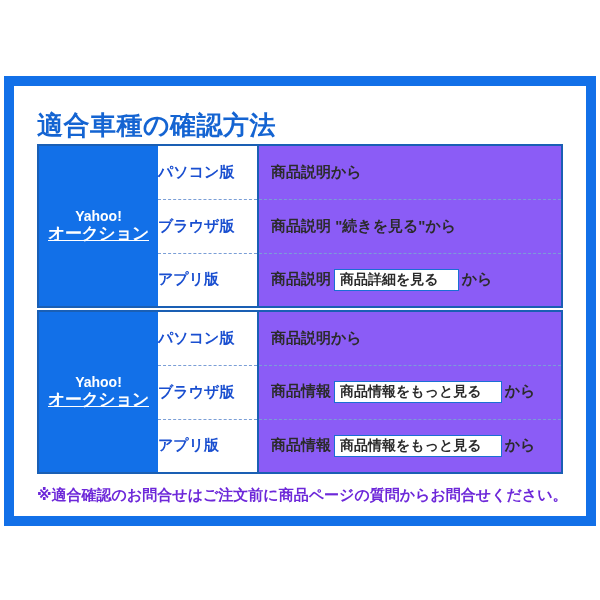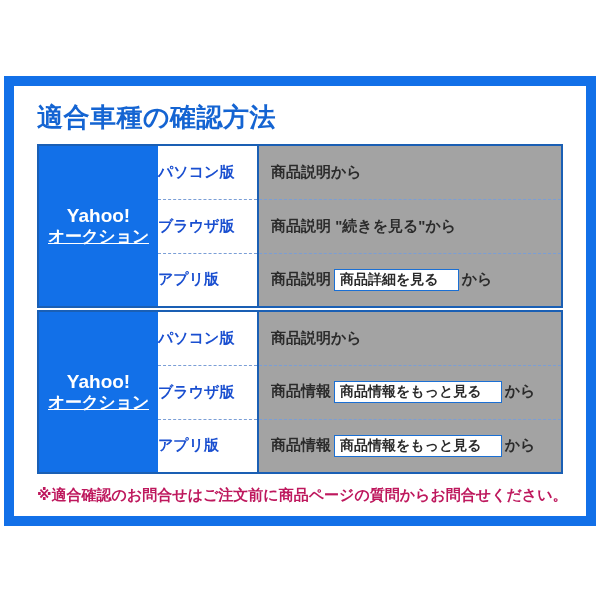--- a/index.html
+++ b/index.html
@@ -30,21 +30,21 @@
     height: 100%;
     box-sizing: border-box;
     background: #ffffff;
     position: relative;
   }
 
   
   .title {
     position: absolute;
     left: 23px;
-    top: 14px;
+    top: 22px;
     font-size: 26px;
     font-weight: bold;
     color: #1464d2;
     letter-spacing: 0.5px;
     white-space: nowrap;
   }
 
   
   .cmp-table {
     position: absolute;
@@ -66,40 +66,40 @@
     background: #1270e8;
     color: #ffffff;
     text-align: center;
     font-weight: bold;
     line-height: 1.18;
     width: 120px;
     border-left: 2px solid #1a5fb4;
     border-top: 2px solid #1a5fb4;
     border-bottom: 2px solid #1a5fb4;
   }
-  .brand-cell .brand-l1 { font-size: 19px; display:block; }
+  .brand-cell .brand-l1 { font-size: 14px; display:block; }
   .brand-cell .brand-l2 { font-size: 17px; display:block; letter-spacing: -0.5px; text-decoration: underline;}
 
   
   .device-cell {
     color: #1a4fd0;
     font-weight: bold;
     font-size: 15px;
     text-align: left;
     width: 100px;
     background: #ffffff;
     border-right: 2px solid #1a5fb4;
   }
   
   .desc-cell {
     color: #2b2b2b;
     font-weight: bold;
     font-size: 15px;
     padding-left: 12px !important;
-    background: #a3a3a3;
+    background: #8b5cf6;
     border-right: 2px solid #1a5fb4;
     white-space: nowrap;
   }
 
   
   tr.sep-dash > td.device-cell,
   tr.sep-dash > td.desc-cell {
     border-top: 1px dashed #7a9ed6;
     margin-left: 8px;
   }
@@ -131,21 +131,21 @@
   }
   .quoted { letter-spacing: 0px; }
 
   
   .footer-note {
     position: absolute;
     left: 23px;
     top: 400px;
     font-size: 15px;
     font-weight: bold;
-    color: #be185d;
+    color: #6d28d9;
     white-space: nowrap;
   }
 </style>
 </head>
 <body>
 
 <div class="card-frame">
   <div class="card-inner">
 
     <div class="title">適合車種の確認方法</div>

